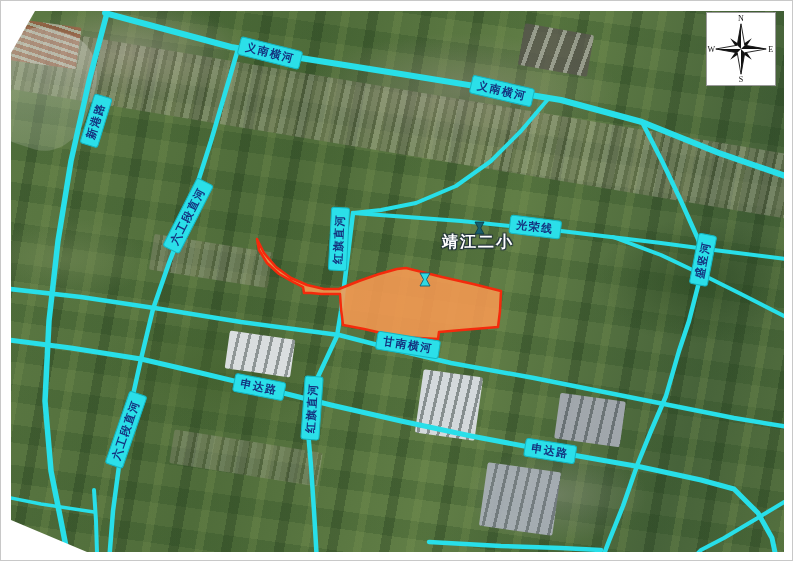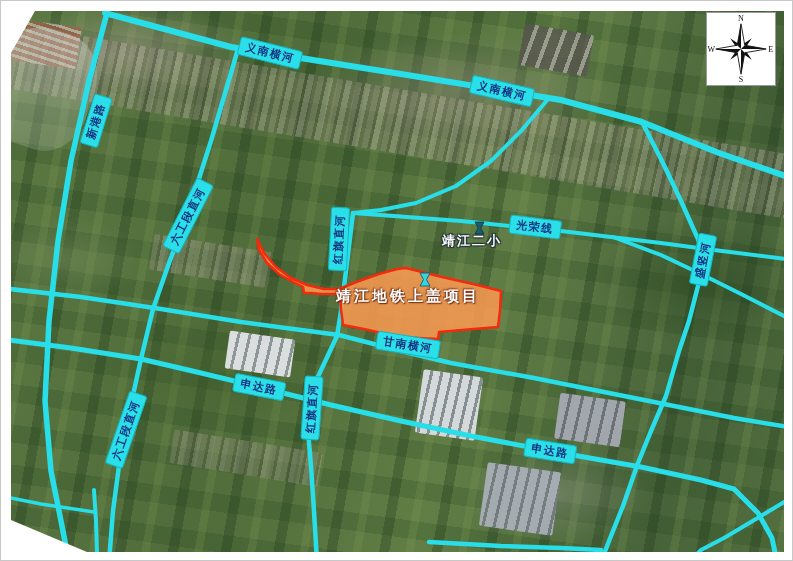--- a/index.html
+++ b/index.html
@@ -40,21 +40,21 @@
     position:absolute;
     background:#2bdfe9;border:1px solid #14b7c4;border-radius:3px;
     color:#14327e;font-weight:bold;font-size:11px;line-height:13px;
     padding:2px 6px;letter-spacing:1.5px;white-space:nowrap;
     transform:translate(-50%,-50%);
   }
   .poi-text{
     position:absolute;color:#ffffff;font-weight:bold;white-space:nowrap;
     text-shadow:1px 1px 1px #20313a,-1px -1px 1px #20313a,1px -1px 1px #20313a,-1px 1px 1px #20313a;
   }
-  .school-text{left:441px;top:231px;font-size:13px;letter-spacing:2px;}
+  .school-text{left:441px;top:231px;font-size:16px;letter-spacing:2px;}
   .project-text{
     left:332px;top:286px;width:150px;text-align:center;
     font-size:15px;letter-spacing:3px;
     text-shadow:1px 1px 1px rgba(110,40,10,0.9),-1px -1px 1px rgba(110,40,10,0.7),0 0 3px rgba(120,40,10,0.8);
   }
   .poi-icon{position:absolute;}
   .compass{
     position:absolute;left:705px;top:11px;width:70px;height:74px;
     background:#ffffff;border:1px solid #9a9a9a;box-sizing:border-box;
   }
@@ -122,21 +122,20 @@
       <div class="lbl" style="left:702px;top:259px;transform:translate(-50%,-50%) rotate(-79deg);">盛竖河</div>
 
       <svg class="poi-icon" style="left:473px;top:220px;" width="11" height="14" viewBox="0 0 11 14">
         <path d="M1,1 H10 L6.8,7 L10,13 H1 L4.2,7 Z" fill="#175e6e" stroke="#0d3640" stroke-width="0.8"></path>
       </svg>
       <div class="poi-text school-text">靖江二小</div>
 
       <svg class="poi-icon" style="left:418px;top:271px;" width="12" height="15" viewBox="0 0 12 15">
         <path d="M1,1 H11 L7.5,7.5 L11,14 H1 L4.5,7.5 Z" fill="#2fd9e4" stroke="#0f5d73" stroke-width="0.9"></path>
       </svg>
-      <div class="poi-text project-text">靖江地铁上盖项目</div>
 
       <div class="compass">
         <svg width="68" height="72" viewBox="0 0 74 80">
           <g>
             <polygon points="49,28 41,40 49,52 37,44 25,52 33,40 25,28 37,36" fill="#111111"></polygon>
             <polygon points="37,12 41.2,35.8 65,40 41.2,44.2 37,68 32.8,44.2 9,40 32.8,35.8" fill="#ffffff" stroke="#111111" stroke-width="1"></polygon>
             <polygon points="37,12 32.8,35.8 37,40" fill="#111111"></polygon>
             <polygon points="65,40 41.2,35.8 37,40" fill="#111111"></polygon>
             <polygon points="37,68 41.2,44.2 37,40" fill="#111111"></polygon>
             <polygon points="9,40 32.8,44.2 37,40" fill="#111111"></polygon>

